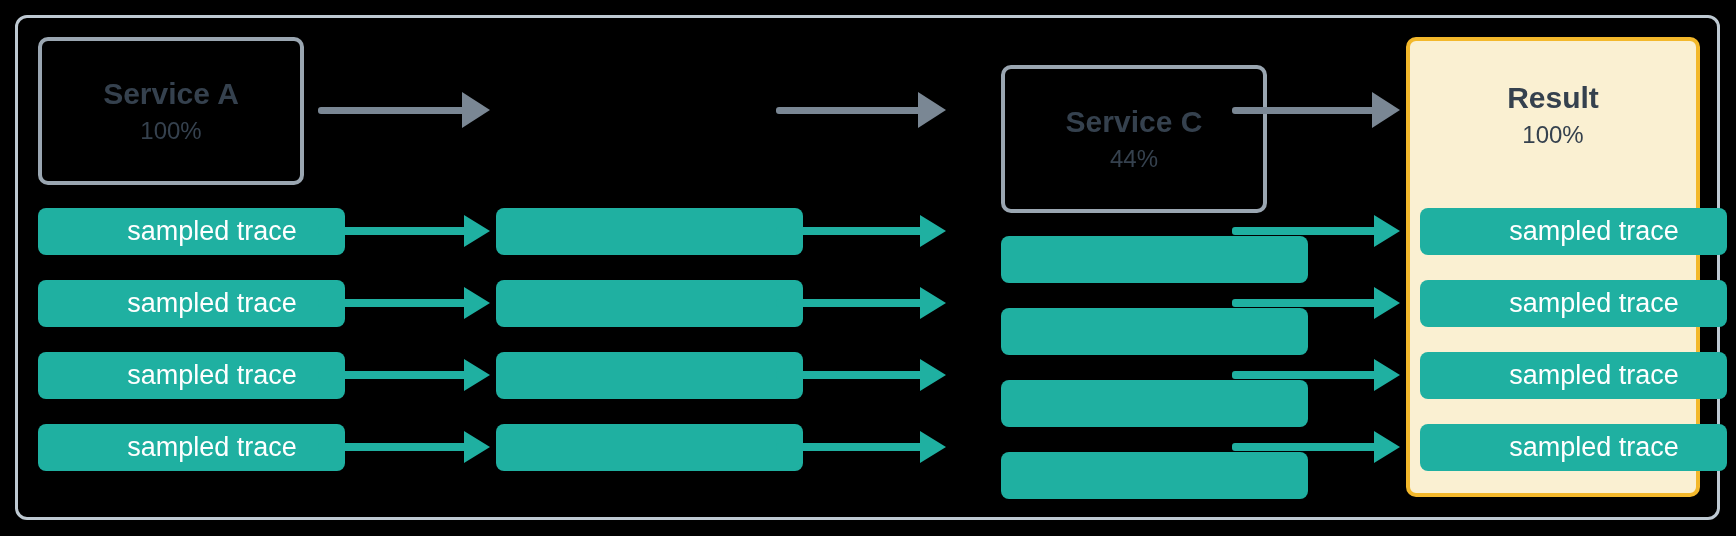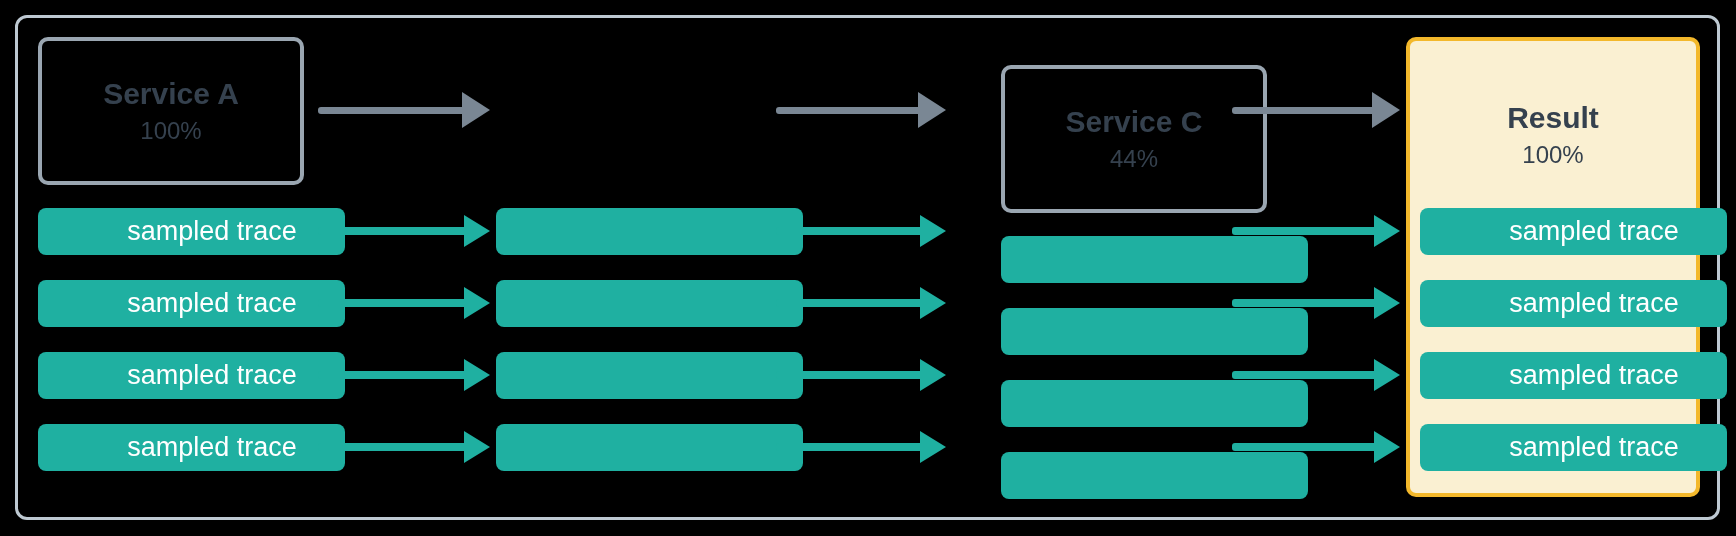--- a/index.html
+++ b/index.html
@@ -32,21 +32,21 @@
   }
   .svc-title{font-size:30px;font-weight:700;color:var(--text-dark);line-height:1;}
   .svc-rate{font-size:24px;font-weight:400;color:var(--text-dark);line-height:1;}
   
   .result-box{
     position:absolute;left:1406px;top:37px;width:294px;height:460px;box-sizing:border-box;
     background:var(--result-bg);border:4px solid var(--result-border);border-radius:10px;
   }
   .result-box .titles{
     position:absolute;left:0;top:0;width:100%;height:148px;
-    display:flex;flex-direction:column;align-items:center;justify-content:center;gap:10px;margin-top:20px;
+    display:flex;flex-direction:column;align-items:center;justify-content:center;gap:10px;
   }
   
   .trace{
     position:absolute;width:266px;height:47px;border-radius:8px;background:var(--teal);
     color:var(--trace-text);font-size:27px;font-weight:500;
     display:flex;align-items:center;justify-content:center;line-height:1;padding-left:41px;
   }
   .ry0{top:208px;} .ry1{top:280px;} .ry2{top:352px;} .ry3{top:424px;}
   
   .arrow{position:absolute;}

